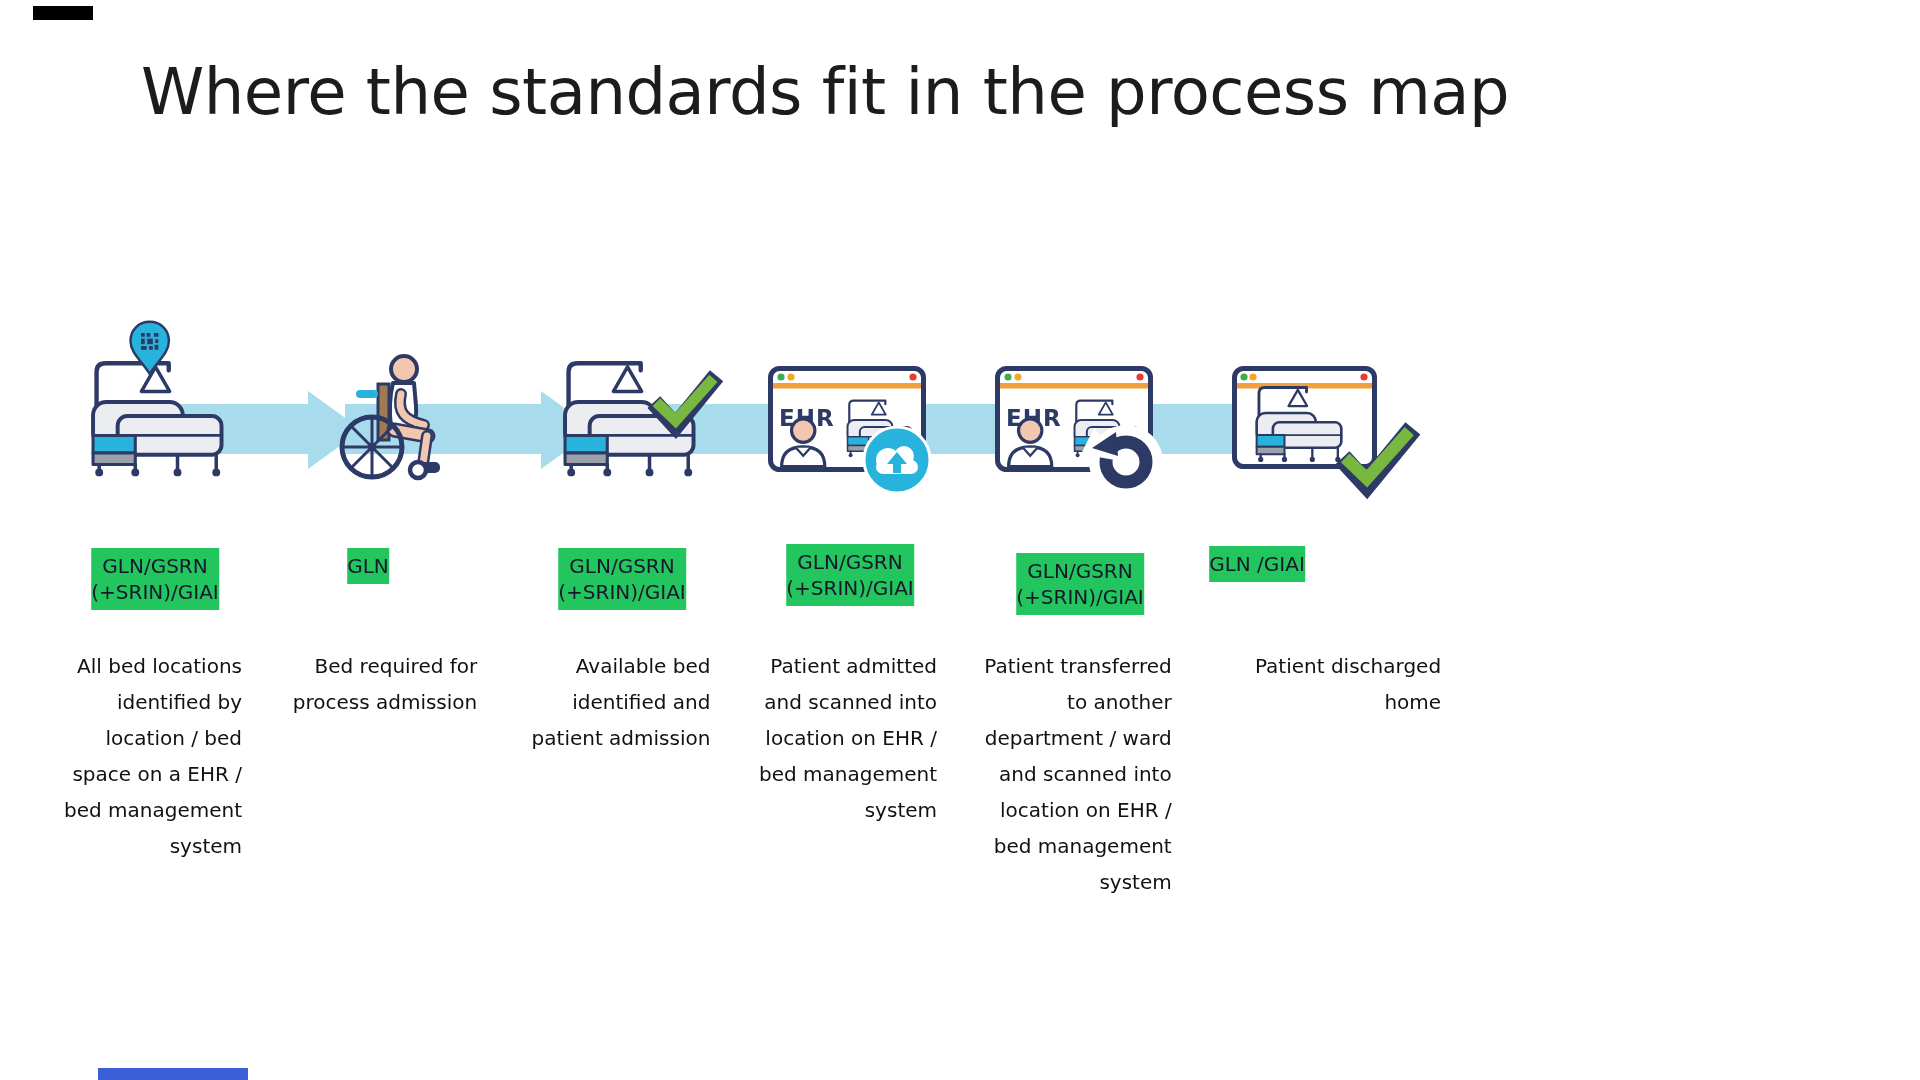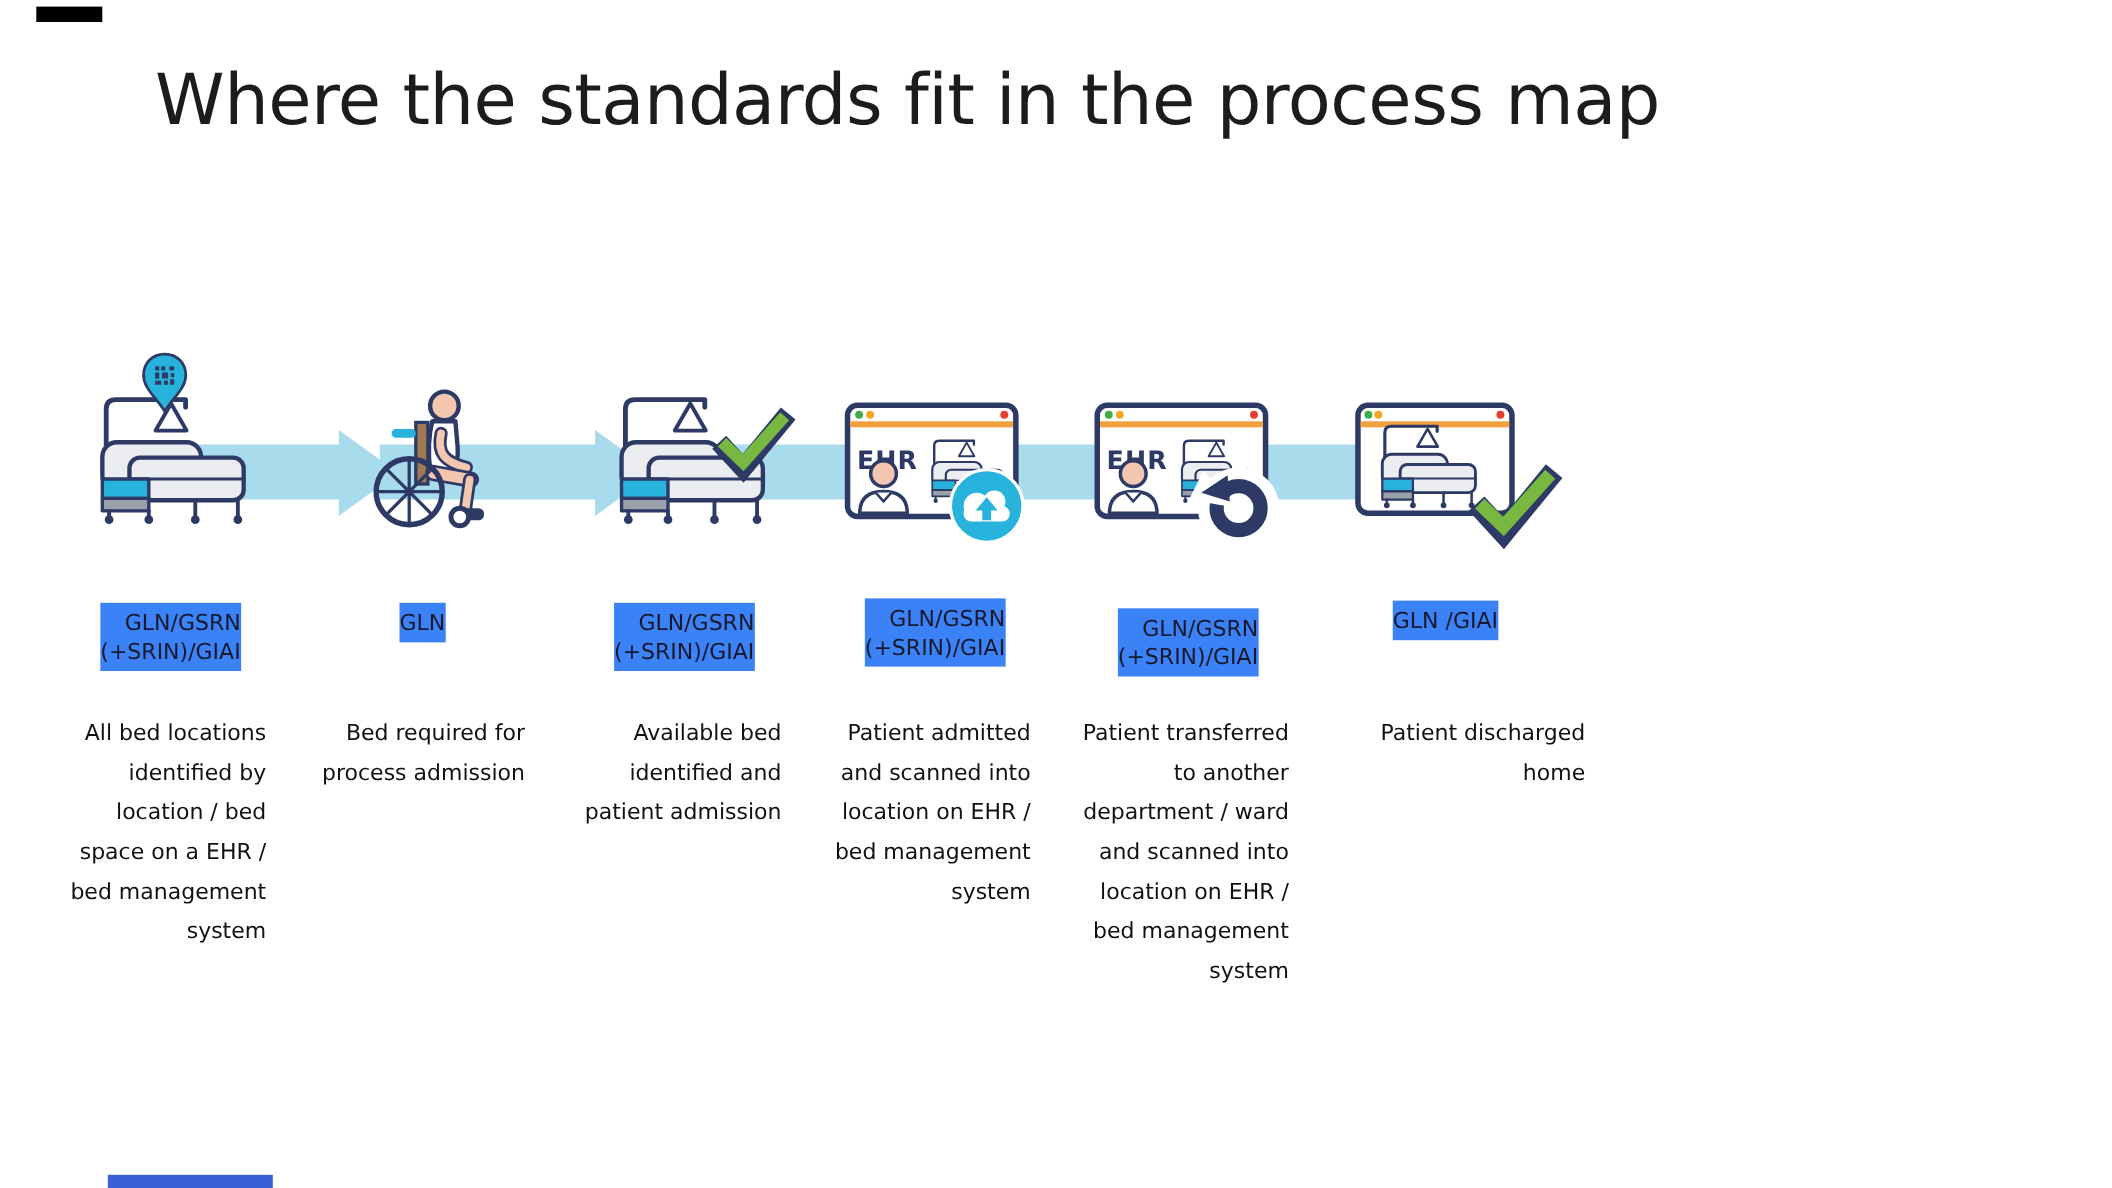--- a/index.html
+++ b/index.html
@@ -10,22 +10,22 @@
     font-family:"DejaVu Sans","Liberation Sans",sans-serif;
   }
   .title {
     position:absolute; left:141px; top:55px;
     font-size:64px; color:#1c1c1c; letter-spacing:-0.5px; white-space:nowrap;
   }
   .arrow { position:absolute; top:391px; width:250px; height:78px; z-index:1; }
   .icon  { position:absolute; z-index:2; overflow:visible; }
   .badge {
     position:absolute; top:548px; z-index:3; transform:translateX(-50%);
-    background:#3b82f6; padding:5px 0; font-size:20px; line-height:26px;
-    text-align:right; color:#17182c; white-space:pre-line;
+    background:#22c55e; padding:5px 0; font-size:20px; line-height:26px;
+    text-align:center; color:#17182c; white-space:pre-line;
   }
   .desc {
     position:absolute; top:648px; z-index:3; transform:translateX(-50%);
     font-size:20px; line-height:36px; text-align:right; color:#111; white-space:pre-line;
   }
   .artifact { position:absolute; z-index:4; }
 </style>
 </head>
 <body>
 
@@ -176,28 +176,28 @@
     <circle cx="12" cy="11" r="3.6" fill="#3fae49"></circle>
     <circle cx="21" cy="11" r="3.6" fill="#f5a623"></circle>
     <circle cx="132" cy="11" r="3.6" fill="#e53e30"></circle>
   </g>
   <use href="#bed-sym" transform="translate(20,18) scale(0.58)"></use>
   <use href="#check-sym" transform="translate(106,58) scale(0.72)"></use>
 </svg>
 
 <div class="badge" style="left:155px">GLN/GSRN
 (+SRIN)/GIAI</div>
-<div class="badge" style="left:384px">GLN</div>
+<div class="badge" style="left:368px">GLN</div>
 <div class="badge" style="left:622px">GLN/GSRN
 (+SRIN)/GIAI</div>
 <div class="badge" style="left:850px;top:544px">GLN/GSRN
 (+SRIN)/GIAI</div>
 <div class="badge" style="left:1080px;top:553px">GLN/GSRN
 (+SRIN)/GIAI</div>
-<div class="badge" style="left:1314px;top:546px">GLN /GIAI</div>
+<div class="badge" style="left:1257px;top:546px">GLN /GIAI</div>
 
 <div class="desc" style="left:153px">All bed locations
 identified by
 location / bed
 space on a EHR /
 bed management
 system</div>
 <div class="desc" style="left:385px">Bed required for
 process admission</div>
 <div class="desc" style="left:621px">Available bed

